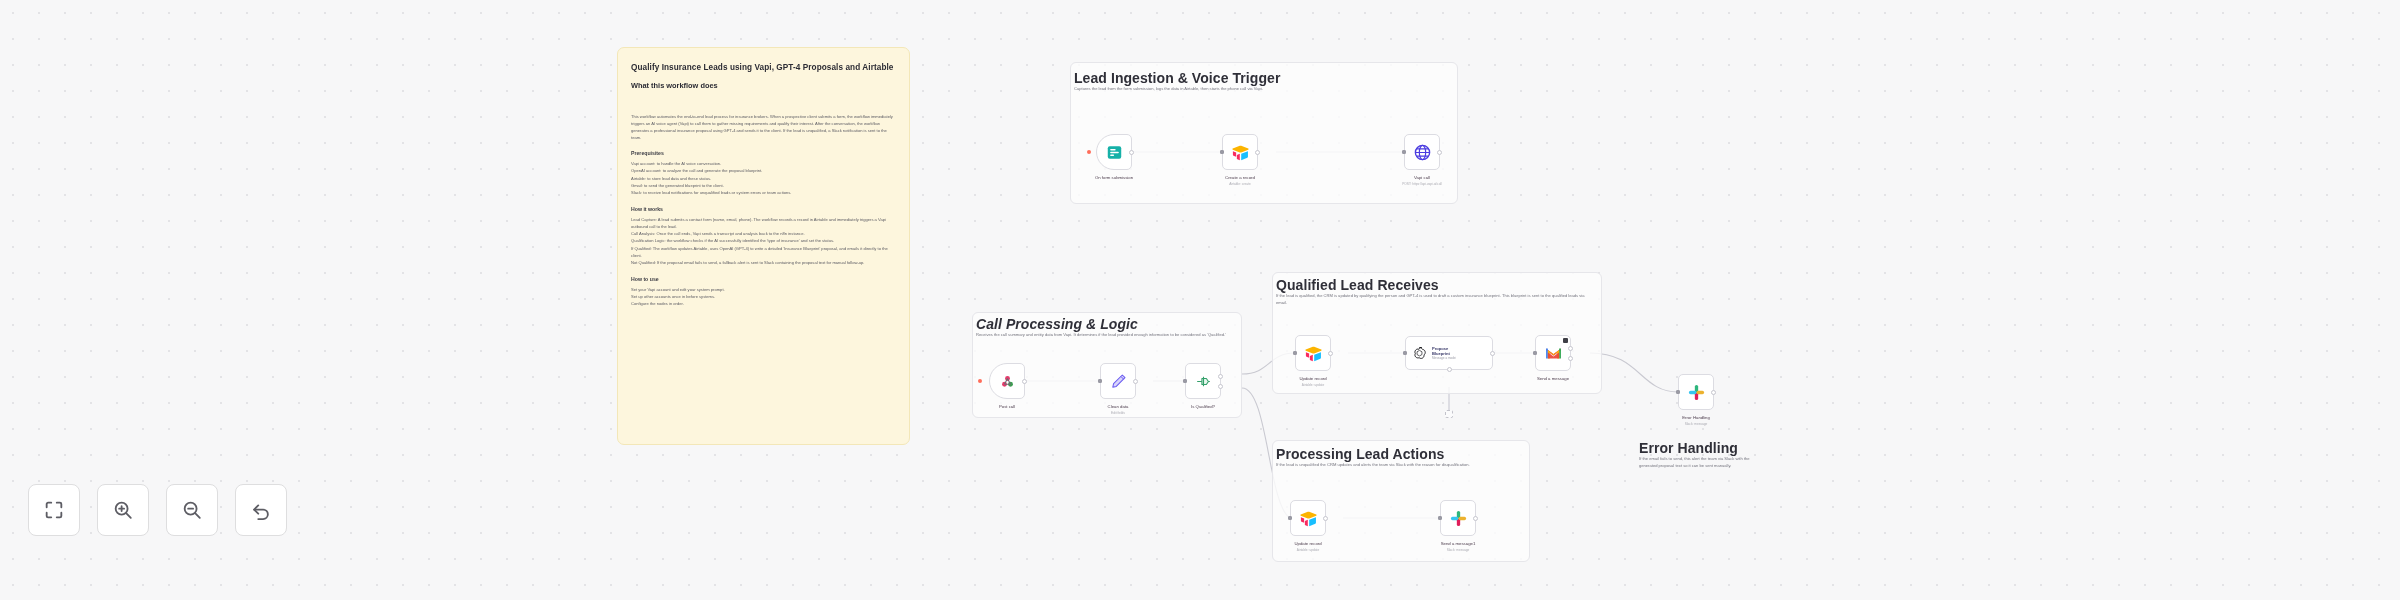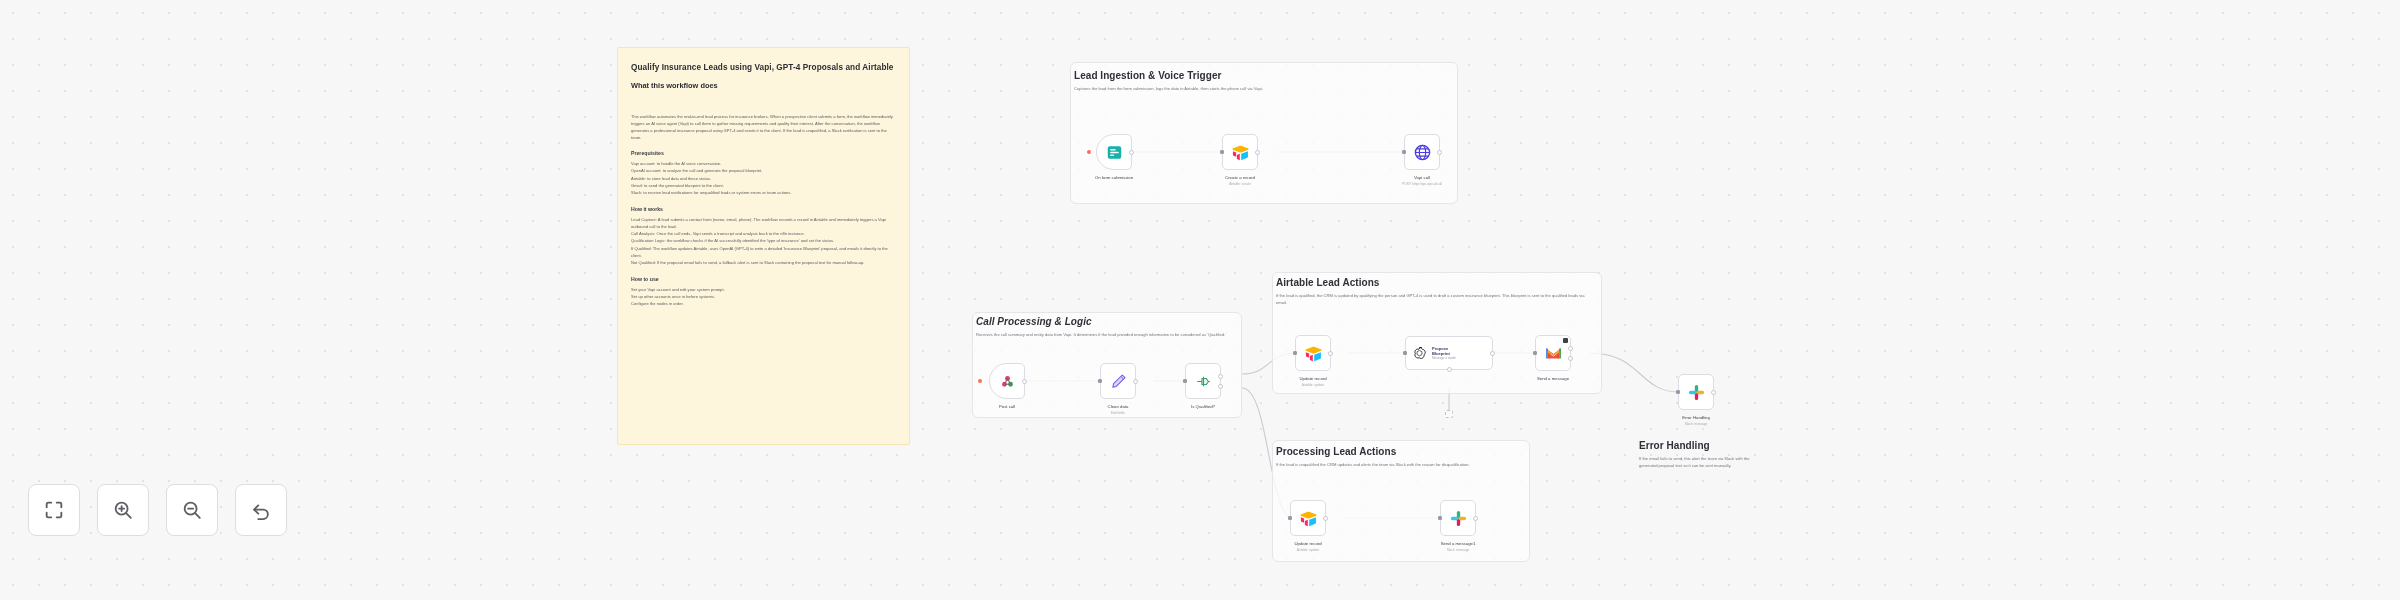--- a/index.html
+++ b/index.html
@@ -15,21 +15,21 @@
     background-color: #f7f7f8;
     background-image: radial-gradient(circle, #e3e3e6 1.1px, transparent 1.2px);
     background-size: 26px 26px;
   }
 
   
   .sticky {
     position: absolute;
     background: #fdf6dd;
     border: 1px solid #f3e7b8;
-    border-radius: 2px;
+    border-radius: 7px;
     padding: 14px 13px 12px 13px;
     overflow: hidden;
   }
   .sticky h1 {
     font-size: 8.2px; font-weight: 700; color: #2c2c34;
     line-height: 1.42; letter-spacing: .01em; margin-bottom: 7px;
   }
   .sticky h2 {
     font-size: 7.4px; font-weight: 700; color: #2c2c34;
     line-height: 1.4; margin-bottom: 22px;
@@ -49,21 +49,21 @@
 
   
   .group {
     position: absolute;
     background: rgba(252,252,253,.82);
     border: 1px solid #e6e6ea;
     border-radius: 6px;
   }
   .group-title {
     position: absolute;
-    font-size: 10px; font-weight: 700; color: #2f2f38;
+    font-size: 14px; font-weight: 700; color: #2f2f38;
     letter-spacing: .005em; white-space: nowrap;
   }
   .group-desc {
     position: absolute;
     font-size: 4.1px; color: #73737d; line-height: 1.68;
   }
 
   
   .node {
     position: absolute;
@@ -290,21 +290,21 @@
       <path d="M10 8.2h5.6l2.6 3.8-2.6 3.8H10z" fill="#e7f6ee" stroke="#34a06a" stroke-width="1.4" stroke-linejoin="round"></path>
       <path d="M12 6v12" stroke="#34a06a" stroke-width="1.4"></path>
     </svg>
     <span class="port in sq"></span>
     <span class="port out" style="top:38%;"></span>
     <span class="port out" style="top:66%;"></span>
   </div>
   <div class="node-label" style="left:1203px; top:404px;">Is Qualified?</div>
 
   <div class="group" style="left:1272px; top:272px; width:330px; height:122px;"></div>
-  <div class="group-title" style="left:1276px; top:277px;">Airtable Lead Actions</div>
+  <div class="group-title" style="left:1276px; top:277px;">Qualified Lead Receives</div>
   <div class="group-desc" style="left:1276px; top:293px; width:316px;">If the lead is qualified, the CRM is updated by qualifying the person and GPT-4 is used to draft a custom insurance blueprint. This blueprint is sent to the qualified leads via email.</div>
 
   <div class="node" style="left:1295px; top:335px;">
     <svg class="glyph" viewBox="0 0 24 24">
       <path d="M2.2 7.1L11.1 3.6a2.3 2.3 0 0 1 1.8 0l8.9 3.5c.6.25.6 1.1 0 1.35l-8.9 3.5a2.3 2.3 0 0 1-1.8 0L2.2 8.45c-.6-.25-.6-1.1 0-1.35z" fill="#fcb400"></path>
       <path d="M12.9 13.6l8.5-3.3v7.2c0 .5-.3.95-.75 1.15l-7.75 3.1V13.6z" fill="#18bfff"></path>
       <path d="M11.1 13.6v8.15l-3.7-1.5V15.1l3.7-1.5z" fill="#f82b60"></path>
       <path d="M2.4 10.3l4.1 1.6v5.4l-3.4-1.35A1.2 1.2 0 0 1 2.4 14.8v-4.5z" fill="#f82b60"></path>
     </svg>
     <span class="port in sq"></span>

